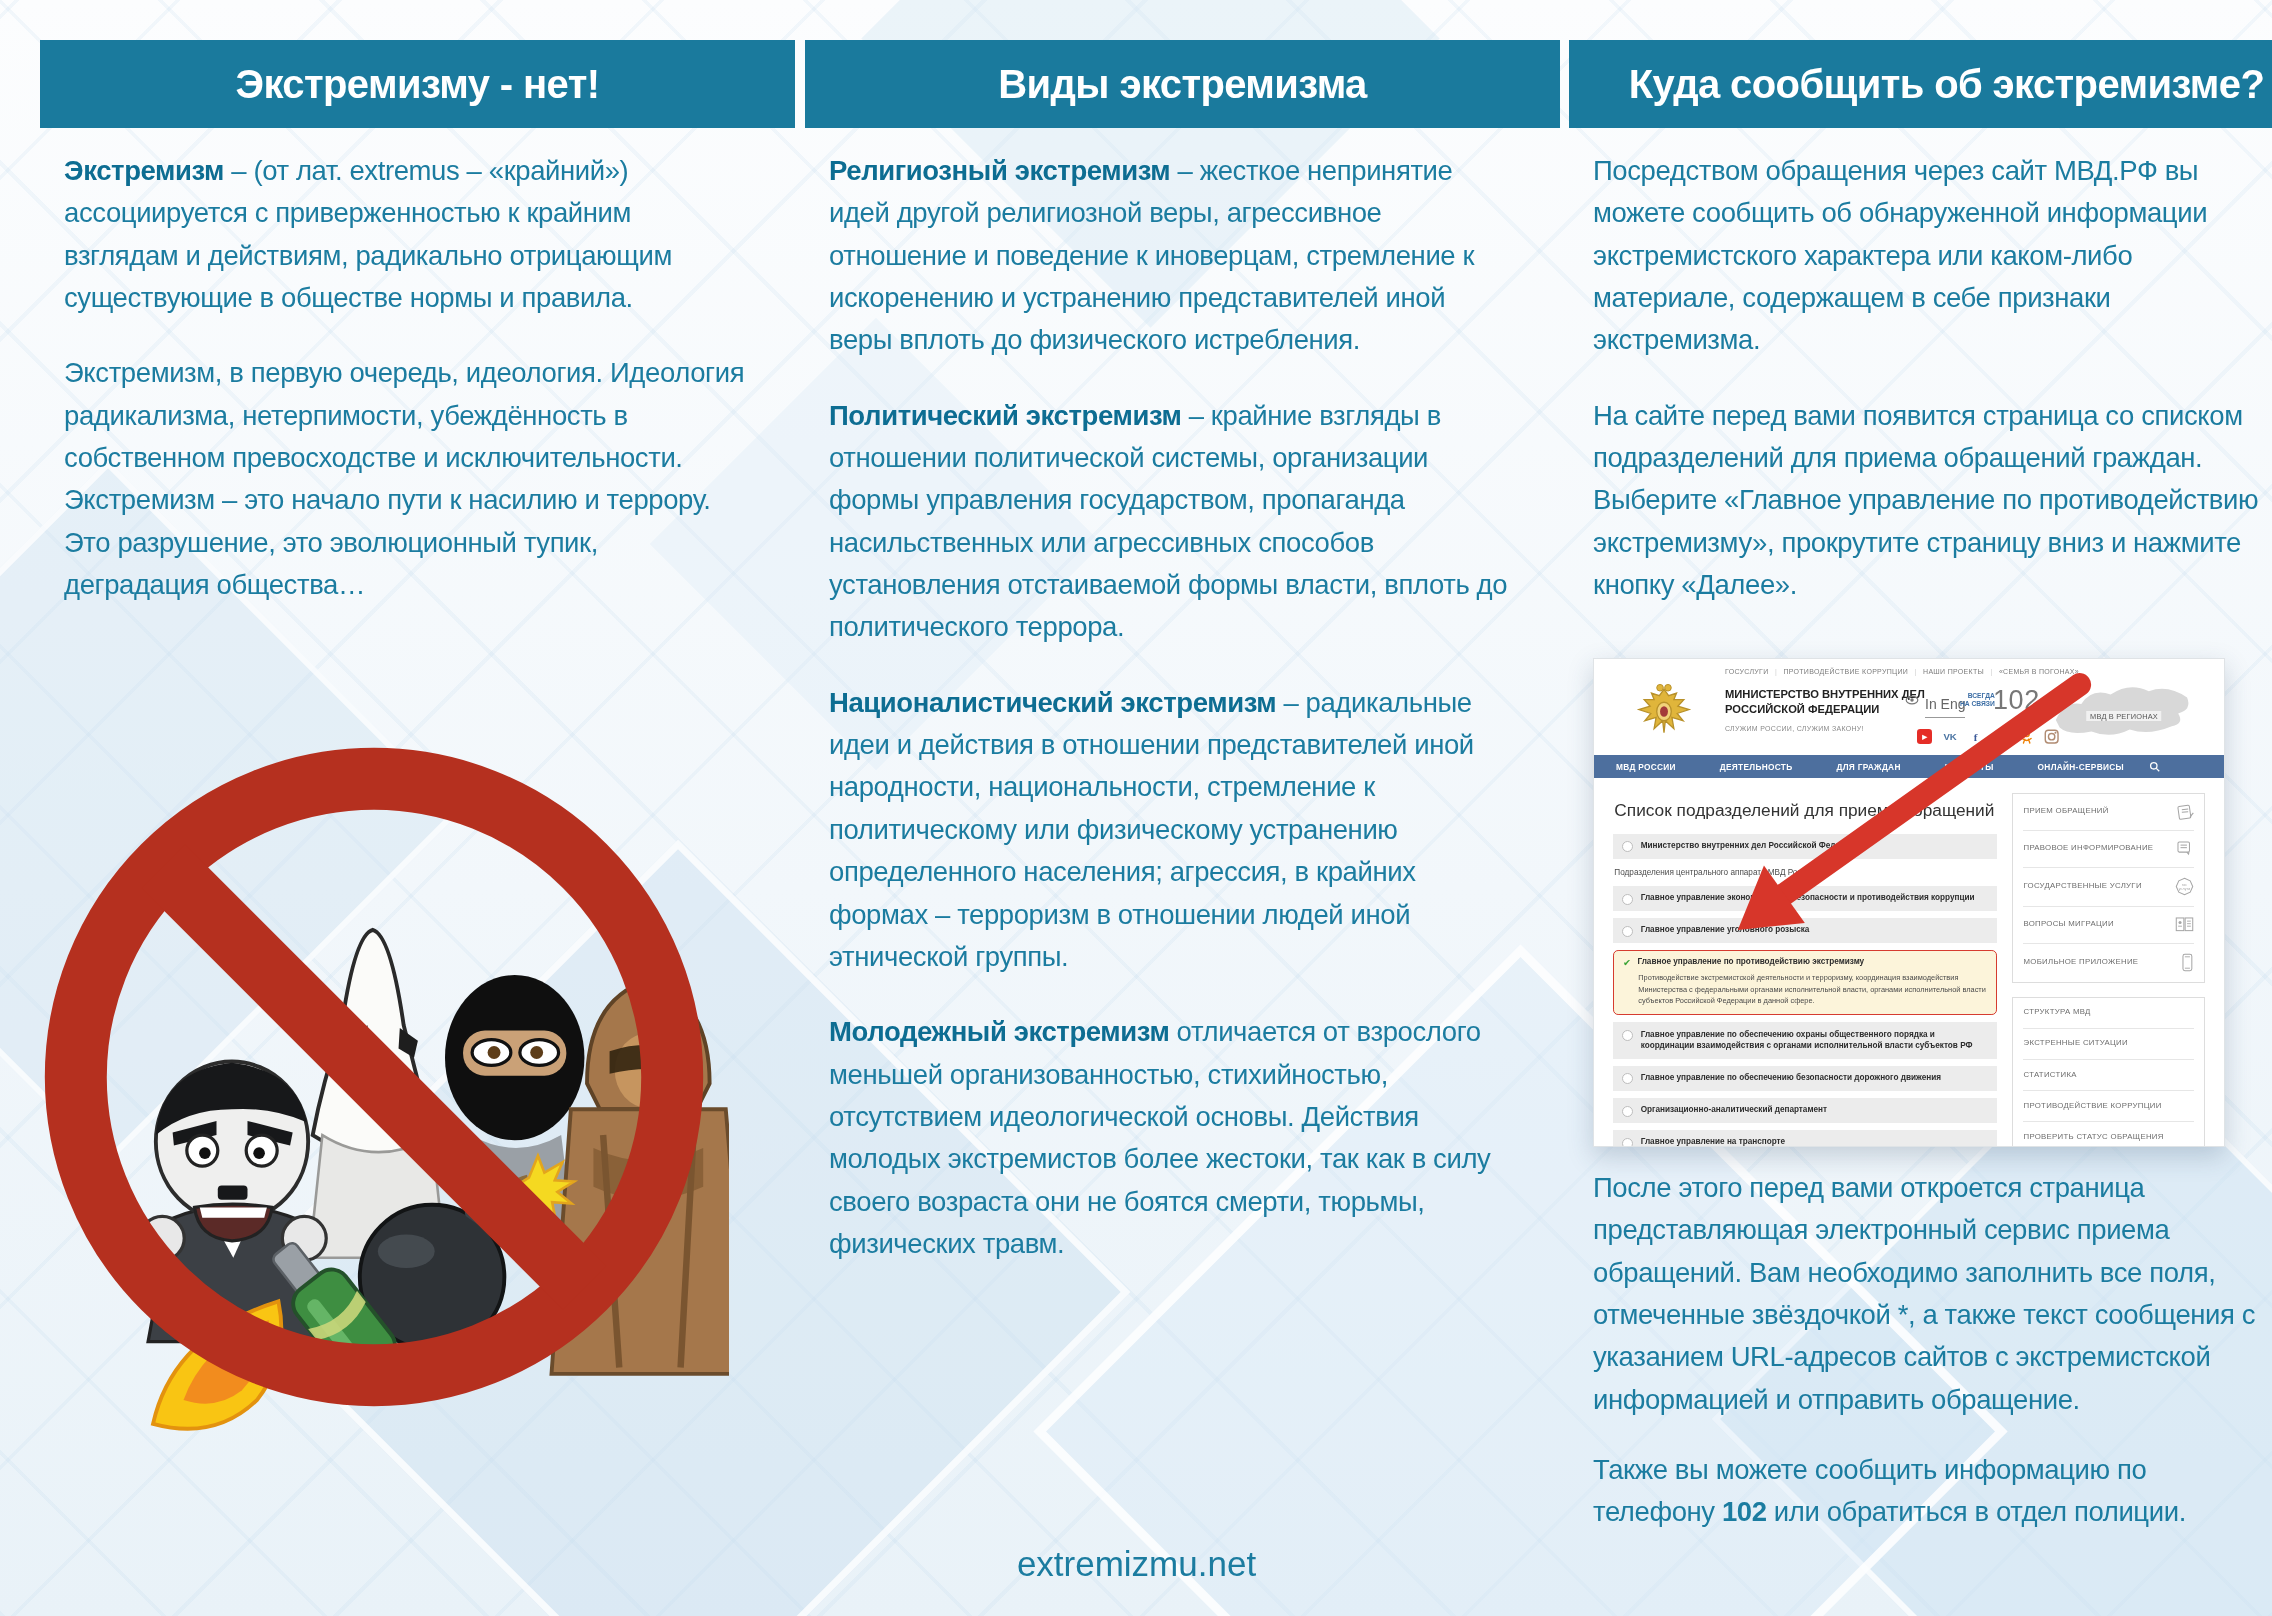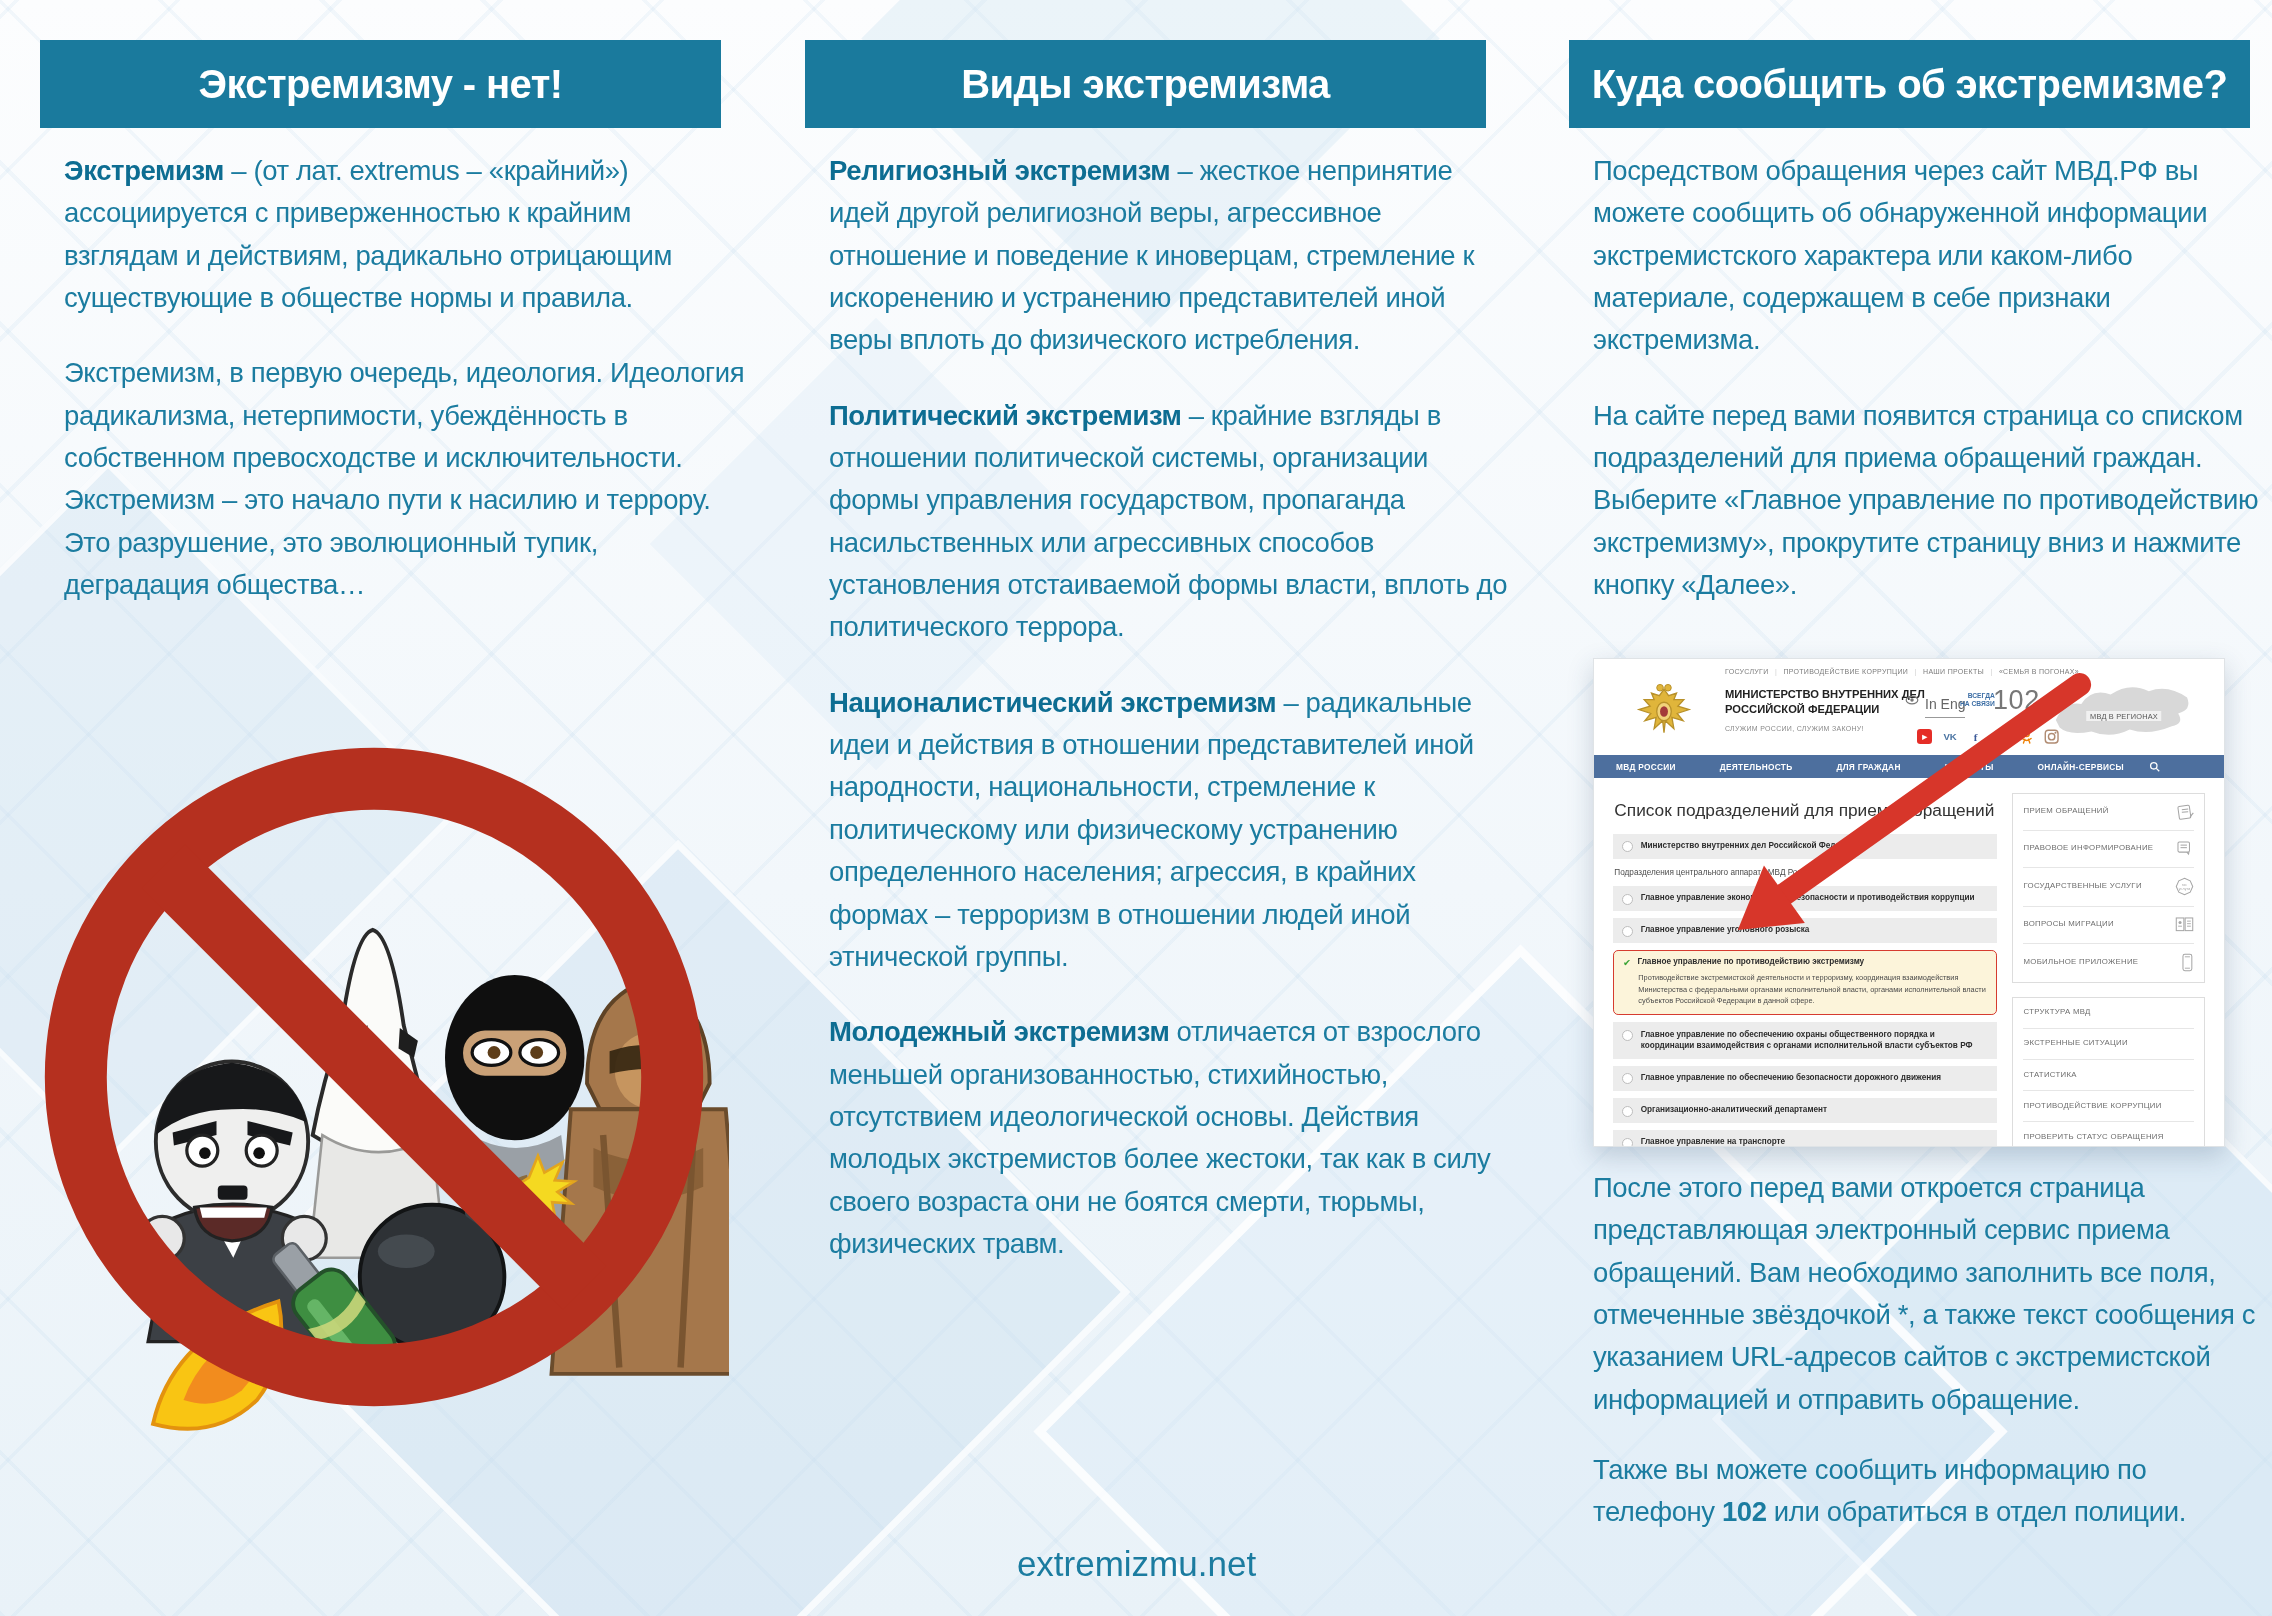--- a/index.html
+++ b/index.html
@@ -10,21 +10,21 @@
       repeating-linear-gradient(-45deg, rgba(176,208,232,.14) 0 3.8px, rgba(0,0,0,0) 3.8px 114px),
       linear-gradient(180deg,#fcfdfe 0%,#f2f7fb 55%,#e9f2f8 100%);}
   .diamond{position:absolute;transform:rotate(45deg);pointer-events:none;}
   .d1{width:486px;height:486px;left:-141px;top:563px;background:rgba(203,224,240,.38);border:6.4px solid rgba(255,255,255,.75);}
   .d2{width:626px;height:626px;left:358px;top:972px;background:rgba(199,222,238,.42);border:7.7px solid rgba(255,255,255,.8);}
   .d3{width:550px;height:550px;left:1828px;top:1138px;background:rgba(203,226,241,.5);border:6.4px solid rgba(255,255,255,.8);}
   .d4{width:409px;height:409px;left:946px;top:-166px;background:rgba(209,229,243,.4);}
   .d5{width:671px;height:671px;left:1176px;top:1087px;background:rgba(214,233,245,.35);border:9px solid rgba(255,255,255,.85);}
   .d6{width:320px;height:320px;left:716px;top:384px;background:rgba(214,233,245,.30);}
 
-  .band{position:absolute;top:40px;width:681px;height:88px;background:#1a7a9d;
+  .band{position:absolute;top:40px;width:755px;height:88px;background:#1a7a9d;
     display:flex;align-items:center;justify-content:center;}
   .band-title{color:#ffffff;font-size:40px;font-weight:bold;letter-spacing:-0.6px;white-space:nowrap;}
   .b1{left:40px;} .b2{left:805px;text-align:center;} .b3{left:1569px;}
 
   .txtcol{position:absolute;width:681px;color:#1b7ca0;font-size:27.5px;line-height:1.54;letter-spacing:-0.4px;margin-left:24px;}
   .txtcol p{margin:0 0 33px 0;}
   .lead{font-weight:bold;color:#0d6d92;}
   #c1text{left:40px;top:150px;}
   #c2text{left:805px;top:150px;}
   #c3text1{left:1569px;top:150px;}

